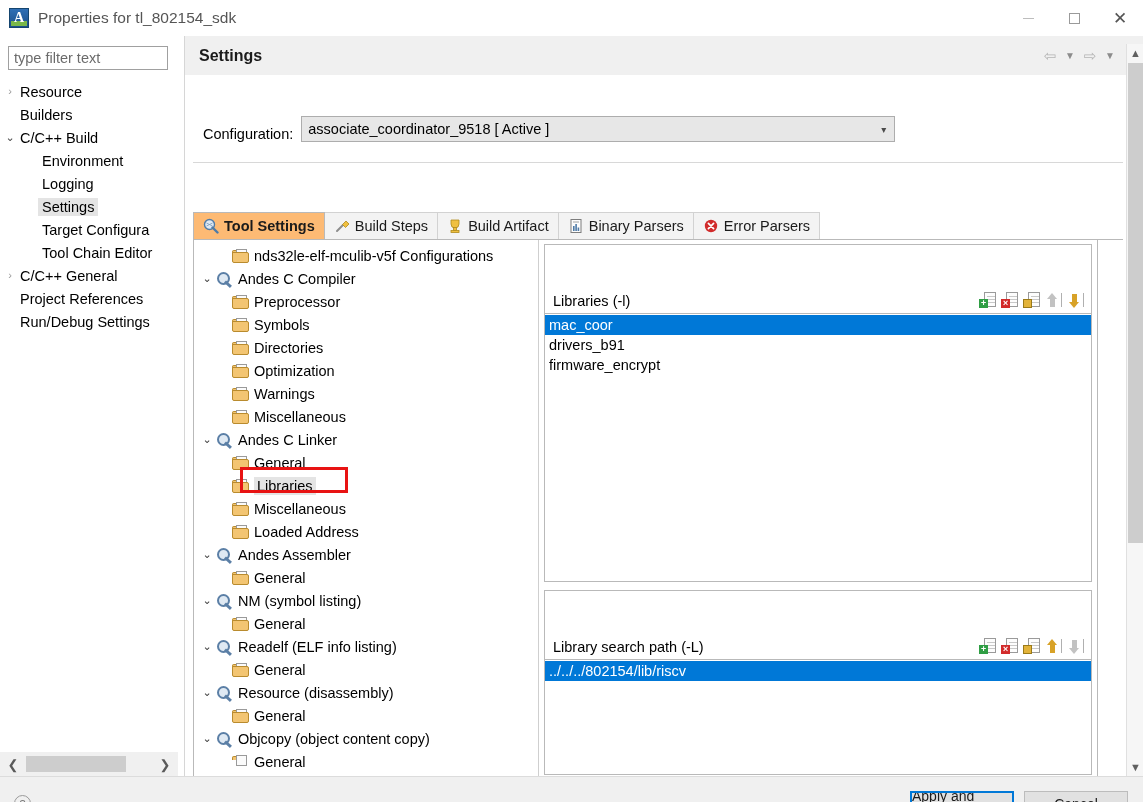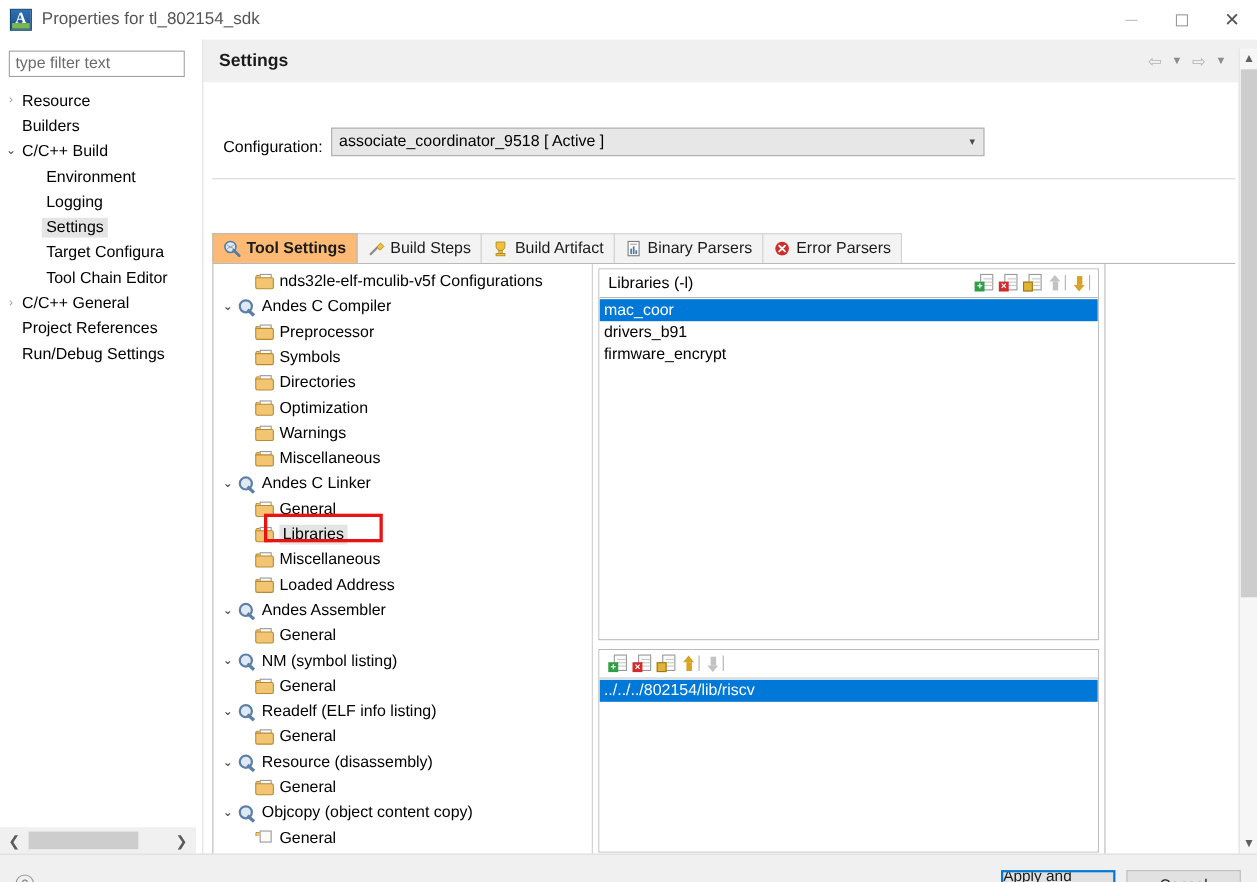--- a/index.html
+++ b/index.html
@@ -136,21 +136,21 @@
     height: 27px; display: flex; align-items: center; gap: 5px;
     padding: 0 9px; font-size: 14.5px;
     background: #f3f3f3; border: 1px solid #d2d2d2; border-bottom: none;
     margin-right: -1px; color: #1b1b1b;
   }
   .tab.active { background: #fdba74; border-color: #b9b9b9; position: relative; z-index: 2; font-weight: bold; }
   .tab-ico { width: 16px; height: 16px; flex: 0 0 16px; }
 
   
   .split {
-    position: absolute; left: 8px; top: 165px; width: 812px; height: 540px;
+    position: absolute; left: 8px; top: 165px; width: 905px; height: 540px;
     border: 1px solid #b9b9b9; border-top: none; background: #ffffff;
     display: flex;
   }
   .tool-tree { width: 344px; height: 100%; overflow: hidden; padding-top: 4px; }
   .split-div { width: 1px; background: #cfcfcf; }
   .tool-right { flex: 1; padding: 4px 5px 4px 5px; display: flex; flex-direction: column; }
 
   .ttnode {
     height: 23px; display: flex; align-items: center; white-space: nowrap;
     font-size: 14.5px; position: relative; padding-left: 4px;
@@ -188,21 +188,21 @@
     position: absolute; left: 9px; top: 9px; width: 8px; height: 3px;
     background: #5b7fa6; transform: rotate(42deg); transform-origin: left center;
   }
 
   
   .listbox { border: 1px solid #b9b9b9; background: #ffffff; display: flex; flex-direction: column; }
   .listbox.libs { height: 338px; margin-bottom: 8px; }
   .listbox.paths { height: 185px; }
   .lb-header {
     height: 26px; background: #ffffff; border-bottom: 1px solid #b9b9b9;
-    display: flex; align-items: center; padding: 0 4px 0 8px;
+    display: flex; align-items: center; padding: 0 4px 0 8px; margin-top: 43px;
   }
   .lb-title { font-size: 14.5px; flex: 1; }
   .lb-tools { display: flex; align-items: center; gap: 5px; padding-right: 3px; }
   .lb-body { flex: 1; background: #ffffff; overflow: hidden; padding-top: 1px; }
   .lb-item {
     height: 20px; display: flex; align-items: center; padding: 0 4px;
     font-size: 14.5px; white-space: nowrap;
   }
   .lb-item.selected { background: #0078d7; color: #ffffff; }
 
@@ -713,20 +713,21 @@
                   <span>drivers_b91</span>
                 </div>
                 <div class="lb-item">
                   <span>firmware_encrypt</span>
                 </div>
               </div>
           </div>
 
           <div class="listbox paths">
             <div class="lb-header">
+              <div class="lb-title">Library search path (-L)</div>
               <div class="lb-tools" id="paths-tools">
                   <span style="display: inline-flex;">
                     <span class="doc-ico">
                       <i class="sheet"></i>
                       <i class="badge add">+</i>
                     </span>
                   </span>
                   <span style="display: inline-flex;">
                     <span class="doc-ico">
                       <i class="sheet"></i>

